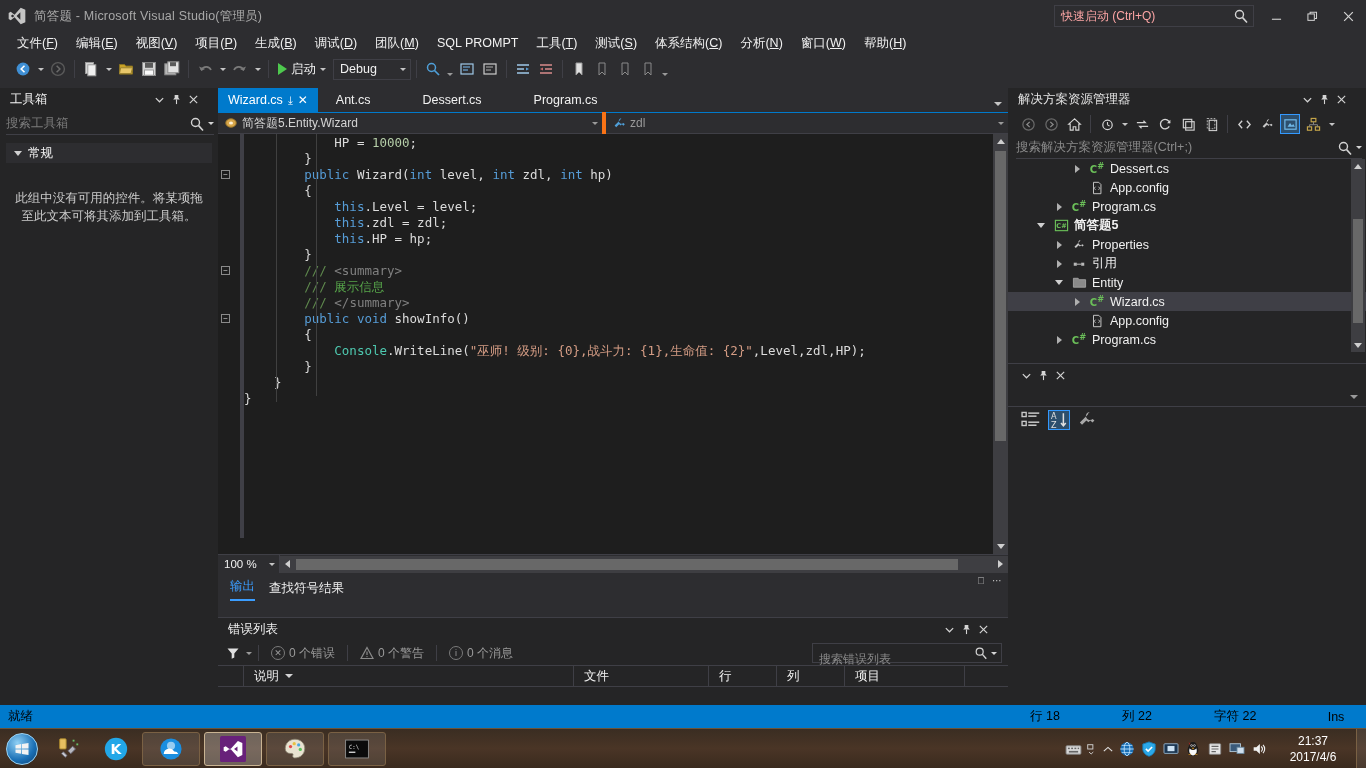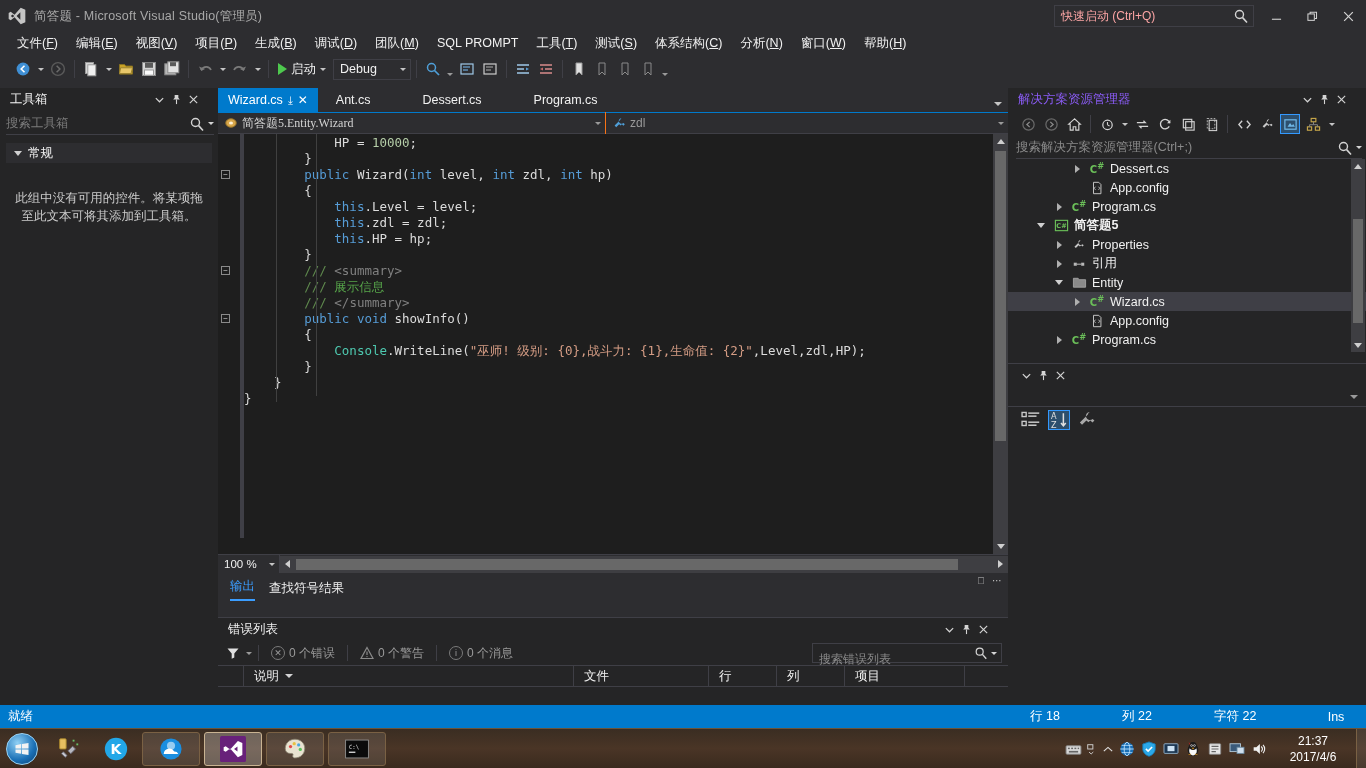--- a/index.html
+++ b/index.html
@@ -60,21 +60,21 @@
     font-size: 12.5px; color: #f1f1f1; margin-left: 2px;
   }
   .tb-combo .cc { border-left: 3px solid transparent; border-right: 3px solid transparent; border-top: 3px solid #c5c5c5; margin-left: 8px; }
   .tb-overflow { width: 10px; height: 22px; position: relative; }
   .tb-overflow::after { content: ""; position: absolute; left: 2px; bottom: 4px; border-left: 3px solid transparent; border-right: 3px solid transparent; border-top: 3px solid #9a9a9a; }
 
   
   .toolbox { position: absolute; left: 0; top: 88px; width: 218px; height: 617px; background: #252526; }
   .panel-head { height: 23px; display: flex; align-items: center; padding: 0 16px 0 10px; }
   .panel-title { font-size: 12.5px; color: #f1f1f1; flex: 1; }
-  .panel-title.tan { color: #8b5cf6; }
+  .panel-title.tan { color: #e5e5e5; }
   .hdr-btn { width: 17px; height: 17px; display: flex; align-items: center; justify-content: center; }
   .hdr-btn svg { width: 11px; height: 11px; }
   .tb-search {
     margin: 2px 4px 0 6px; height: 22px; display: flex; align-items: center;
     border-bottom: 1px solid #3f3f46;
   }
   .tb-search .ph { flex: 1; color: #7b7b7b; font-size: 12.5px; }
   .tbx-group {
     margin: 8px 6px 0 6px; height: 20px; background: #2d2d30;
     display: flex; align-items: center; gap: 6px; padding-left: 8px; font-size: 12.5px;
@@ -89,21 +89,21 @@
   .tab { height: 24px; display: flex; align-items: center; padding: 0 10px; font-size: 12.5px; color: #f1f1f1; gap: 5px; }
   .tab.active { background: #007acc; color: #ffffff; }
   .tab .pin { font-size: 11px; color: #ffffff; }
   .tab .x { font-size: 12px; color: #ffffff; }
   .tab-overflow { position: absolute; right: 6px; bottom: 6px; border-left: 4px solid transparent; border-right: 4px solid transparent; border-top: 4px solid #c5c5c5; }
   .navbar {
     height: 22px; display: flex; align-items: center; background: #2d2d30;
     border-top: 1px solid #007acc; border-bottom: 1px solid #3f3f46;
   }
   .nav-combo { display: flex; align-items: center; height: 22px; font-size: 12px; color: #d4d4d4; padding: 0 4px 0 6px; }
-  .nav-combo.one { width: 388px; border-right: 1px solid #f97316; font-family: Liberation Serif, serif; }
+  .nav-combo.one { width: 388px; border-right: 4px solid #f97316; }
   .nav-combo.two { flex: 1; }
   .nav-combo .txt { flex: 1; margin-left: 4px; }
   .nav-combo .txt.dim { color: #9a9a9a; }
   .nav-caret { border-left: 3px solid transparent; border-right: 3px solid transparent; border-top: 3px solid #9a9a9a; }
 
   .editor {
     position: relative; height: 420px; background: #1e1e1e;
     overflow: hidden;
   }
   .ed-margin { position: absolute; left: 0; top: 0; width: 22px; height: 100%; background: #1e1e1e; }
@@ -179,21 +179,21 @@
 
   .props { position: absolute; left: 0; top: 275px; width: 358px; height: 342px; background: #252526; border-top: 1px solid #3f3f46; }
   .props-sub { height: 20px; display: flex; align-items: center; justify-content: flex-end; padding-right: 8px; border-bottom: 1px solid #3f3f46; }
   .props-toolbar { height: 26px; display: flex; align-items: center; padding-left: 12px; gap: 6px; }
   .props-btn { width: 22px; height: 20px; display: flex; align-items: center; justify-content: center; }
   .props-btn.sel { border: 1px solid #3399ff; background: #2d4f6d; }
 
   
   .statusbar {
     position: absolute; left: 0; top: 705px; width: 1366px; height: 23px;
-    background: #007acc; display: flex; align-items: center; color: #ffffff; font-size: 12.5px;
+    background: #007acc; display: flex; align-items: center; color: #000000; font-size: 12.5px;
   }
   .st-ready { padding-left: 8px; flex: 1; }
   .st-cell { width: 92px; text-align: left; }
   .st-ins { width: 60px; text-align: center; }
 
   
   .taskbar {
     position: absolute; left: 0; top: 728px; width: 1366px; height: 40px;
     background: linear-gradient(to bottom, #3a2d22 0%, #4a3526 50%, #3a2a1e 100%);
     border-top: 1px solid #6b5438; display: flex; align-items: center;

